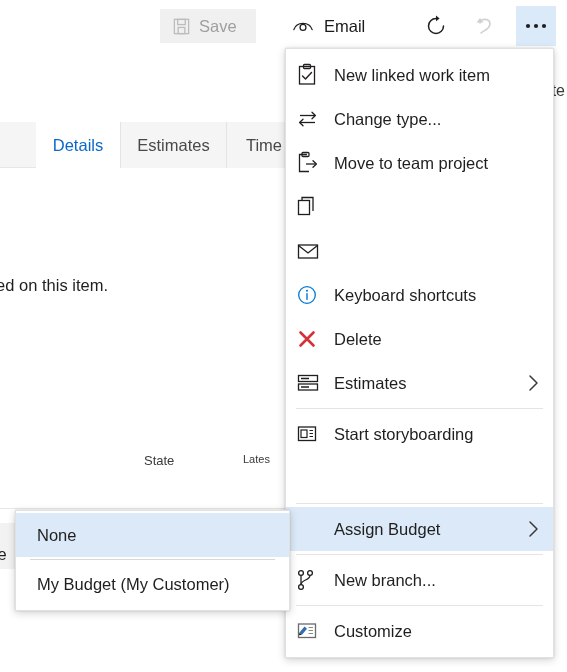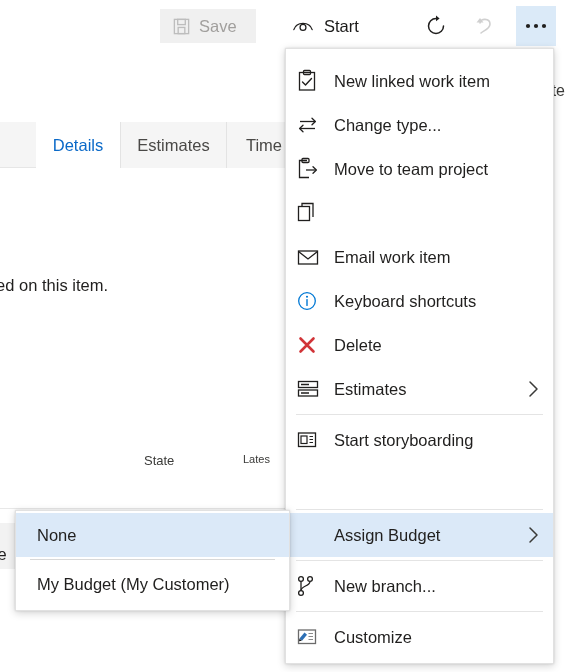--- a/index.html
+++ b/index.html
@@ -109,21 +109,21 @@
   }
 
   
   .menu {
     position: absolute;
     left: 285px; top: 48px;
     width: 269px;
     background: #ffffff;
     border: 1px solid #e1e1e1;
     box-shadow: 0 2px 8px rgba(0,0,0,0.18), 0 0 2px rgba(0,0,0,0.12);
-    padding: 10px 0 4px 0;
+    padding: 4px 0 4px 0;
     z-index: 40;
   }
   .menu-item {
     position: relative;
     display: flex; align-items: center;
     height: 44px;
     padding: 0 12px 0 10px;
     font-size: 16.5px;
     color: #201f1e;
     white-space: nowrap;
@@ -191,21 +191,21 @@
         <span class="save-label">Save</span>
       </div>
 
       <div class="follow-btn">
         <span>
           <svg width="22" height="16" viewBox="0 0 24 16">
             <path d="M2 12 C5 3, 19 3, 22 12" fill="none" stroke="#201f1e" stroke-width="1.4" stroke-linecap="round"></path>
             <circle cx="12" cy="9.5" r="3.2" fill="none" stroke="#201f1e" stroke-width="1.4"></circle>
           </svg>
         </span>
-        <span>Start</span>
+        <span>Email</span>
       </div>
 
       <div class="icon-btn refresh-btn">
         <span>
           <svg width="24" height="24" viewBox="0 0 24 24">
             <path d="M12 4.5 A7.5 7.5 0 1 0 19.5 12" fill="none" stroke="#201f1e" stroke-width="1.5" stroke-linecap="round"></path>
             <path d="M12 1.5 L12 7.2 L15.6 4.4 Z" fill="#201f1e"></path>
           </svg>
         </span>
       </div>
@@ -300,21 +300,20 @@
       </span>
     </div>
 
     <div class="menu-item">
       <span class="mi-icon">
         <svg width="24" height="18" viewBox="0 0 24 18">
           <rect x="2.5" y="3" width="19" height="13" fill="none" stroke="#201f1e" stroke-width="1.3"></rect>
           <path d="M2.5 3.5 L12 11 L21.5 3.5" fill="none" stroke="#201f1e" stroke-width="1.3"></path>
         </svg>
       </span>
-      <span class="mi-label">Email work item</span>
     </div>
 
     <div class="menu-item">
       <span class="mi-icon">
         <svg width="22" height="22" viewBox="0 0 22 22">
           <circle cx="11" cy="11" r="8.3" fill="none" stroke="#0078d4" stroke-width="1.3"></circle>
           <circle cx="11" cy="6.8" r="1.05" fill="#0078d4"></circle>
           <path d="M11 9.6 L11 15.4" stroke="#0078d4" stroke-width="1.4" stroke-linecap="round"></path>
         </svg>
       </span>

